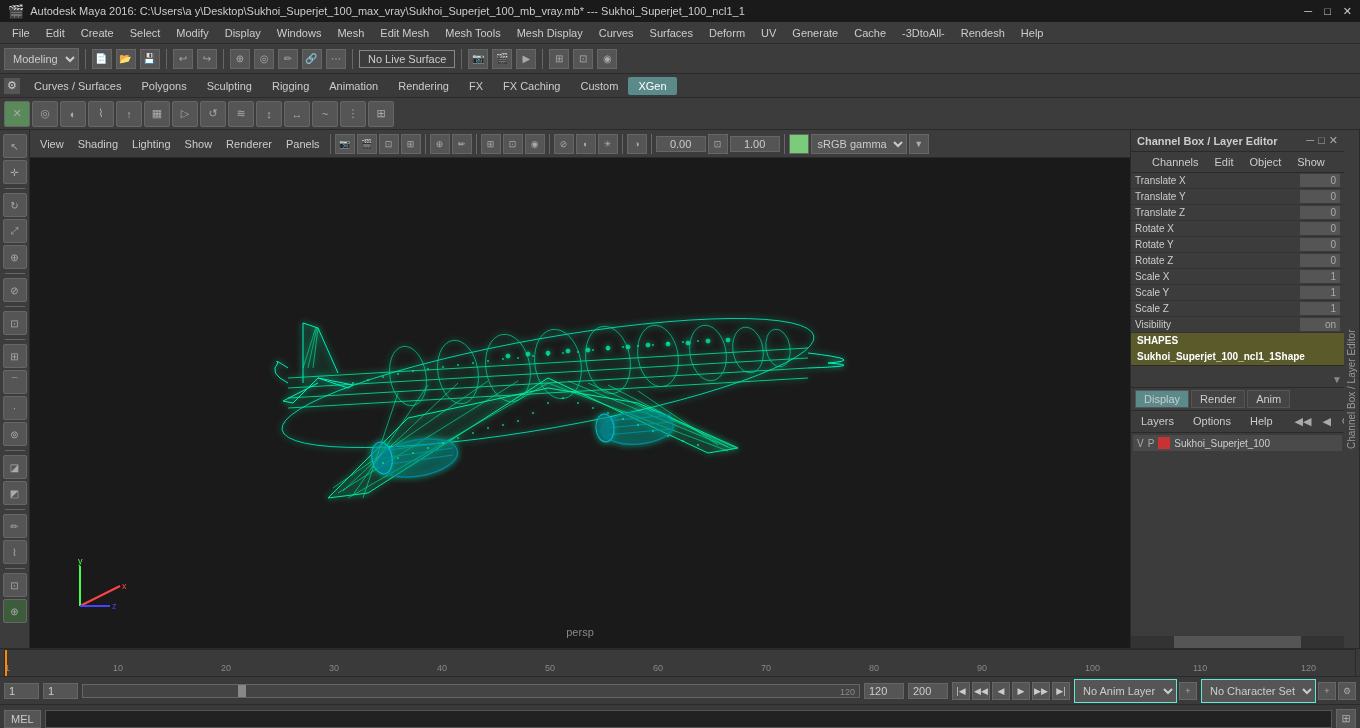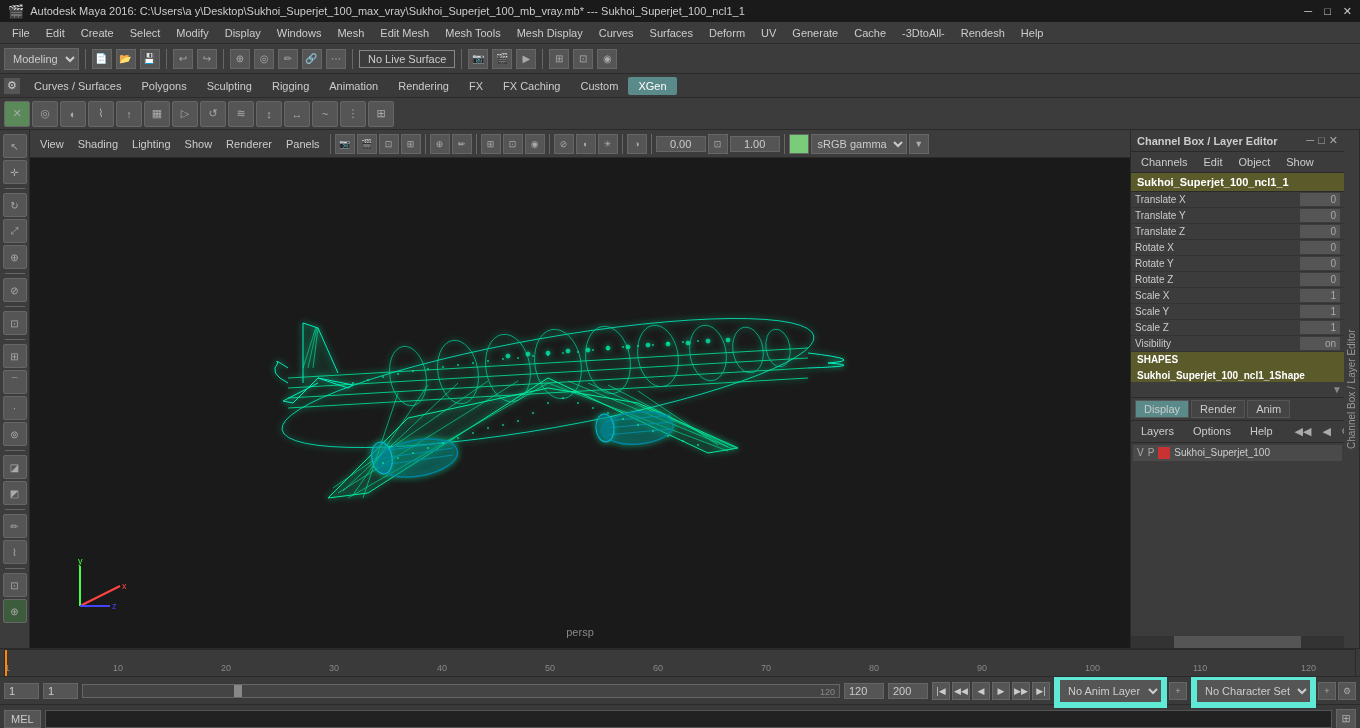--- a/index.html
+++ b/index.html
@@ -53,21 +53,21 @@
 
     
     #persp-label { position: absolute; bottom: 10px; left: 50%; transform: translateX(-50%); color: #888; font-size: 11px; }
 
     
     #axes { position: absolute; bottom: 30px; left: 40px; }
 
     
     #channel-box { width: 230px; background: #3c3c3c; border-left: 1px solid #2a2a2a; display: flex; flex-direction: column; overflow: hidden; }
     #cb-header { background: #3c3c3c; padding: 4px 6px; border-bottom: 1px solid #2a2a2a; display: flex; align-items: center; justify-content: space-between; }
-    #cb-tabs { display: flex; padding: 2px 4px; gap: 4px; border-bottom: 1px solid #2a2a2a; }
+    #cb-tabs { display: flex; padding: 2px 15px; gap: 4px; border-bottom: 1px solid #2a2a2a; }
     .cb-tab { color: #ccc; padding: 2px 6px; cursor: pointer; font-size: 11px; }
     #cb-obj-name { background: #5a5a2a; color: #fff; padding: 3px 6px; font-size: 11px; font-weight: bold; border-bottom: 1px solid #2a2a2a; }
     #cb-props { flex: 1; overflow-y: auto; }
     .cb-row { display: flex; justify-content: space-between; align-items: center; padding: 1px 4px; border-bottom: 1px solid #333; }
     .cb-label { color: #ccc; font-size: 10px; }
     .cb-value { color: #aaa; font-size: 10px; background: #555; padding: 1px 4px; min-width: 40px; text-align: right; }
     .cb-section { background: #5a5a2a; color: #fff; padding: 2px 6px; font-size: 10px; font-weight: bold; }
     #cb-bottom-tabs { display: flex; padding: 2px 4px; gap: 2px; border-top: 1px solid #2a2a2a; border-bottom: 1px solid #2a2a2a; }
     .cb-bottom-tab { color: #ccc; padding: 2px 8px; cursor: pointer; font-size: 11px; border: 1px solid #555; background: #444; }
     .cb-bottom-tab.active { background: #5a8a8a; }
@@ -86,21 +86,21 @@
     #vertical-label { writing-mode: vertical-rl; transform: rotate(180deg); background: #3c3c3c; color: #999; font-size: 10px; padding: 4px 2px; display: flex; align-items: center; justify-content: center; border-left: 1px solid #2a2a2a; }
 
     
     #timeline { height: 28px; background: #3a3a3a; border-top: 1px solid #2a2a2a; display: flex; align-items: center; padding: 0 4px; }
 
     
     #bottombar { height: 28px; background: #3a3a3a; display: flex; align-items: center; padding: 0 4px; gap: 4px; border-top: 1px solid #2a2a2a; }
     .bb-field { background: #555; border: 1px solid #666; color: #ccc; font-size: 11px; padding: 1px 4px; }
     .bb-slider { flex: 1; height: 14px; background: #444; border: 1px solid #666; position: relative; cursor: pointer; }
     .bb-slider-thumb { position: absolute; left: 20%; top: 0; height: 100%; width: 8px; background: #888; }
-    .bb-select { background: #555; border: 6px solid #5eead4; color: #ccc; font-size: 11px; padding: 4px 4px; }
+    .bb-select { background: #555; border: 1px solid #5eead4; color: #ccc; font-size: 11px; padding: 4px 4px; }
     .bb-icon { width: 18px; height: 18px; background: #555; border: 1px solid #666; display: flex; align-items: center; justify-content: center; cursor: pointer; color: #aaa; font-size: 9px; }
 
     
     #melbar { height: 28px; background: #3a3a3a; display: flex; align-items: center; padding: 0 4px; gap: 4px; border-top: 1px solid #2a2a2a; }
     .mel-label { background: #555; border: 1px solid #666; color: #ccc; font-size: 11px; padding: 2px 6px; }
     .mel-input { flex: 1; background: #222; border: 1px solid #555; color: #ccc; font-size: 11px; padding: 2px 6px; }
     .mel-btn { width: 20px; height: 20px; background: #555; border: 1px solid #666; display: flex; align-items: center; justify-content: center; cursor: pointer; color: #aaa; }
 
     
     #playback { display: flex; align-items: center; gap: 2px; }
@@ -440,21 +440,20 @@
           </div>
         </div>
 
         <div id="cb-tabs">
           <span class="cb-tab">Channels</span>
           <span class="cb-tab">Edit</span>
           <span class="cb-tab">Object</span>
           <span class="cb-tab">Show</span>
         </div>
 
-        <div id="cb-obj-name">Sukhoi_Superjet_100_ncl1_1</div>
 
         <div id="cb-props">
           <div class="cb-row">
             <span class="cb-label">Translate X</span>
             <span class="cb-value">0</span>
           </div>
           <div class="cb-row">
             <span class="cb-label">Translate Y</span>
             <span class="cb-value">0</span>
           </div>

